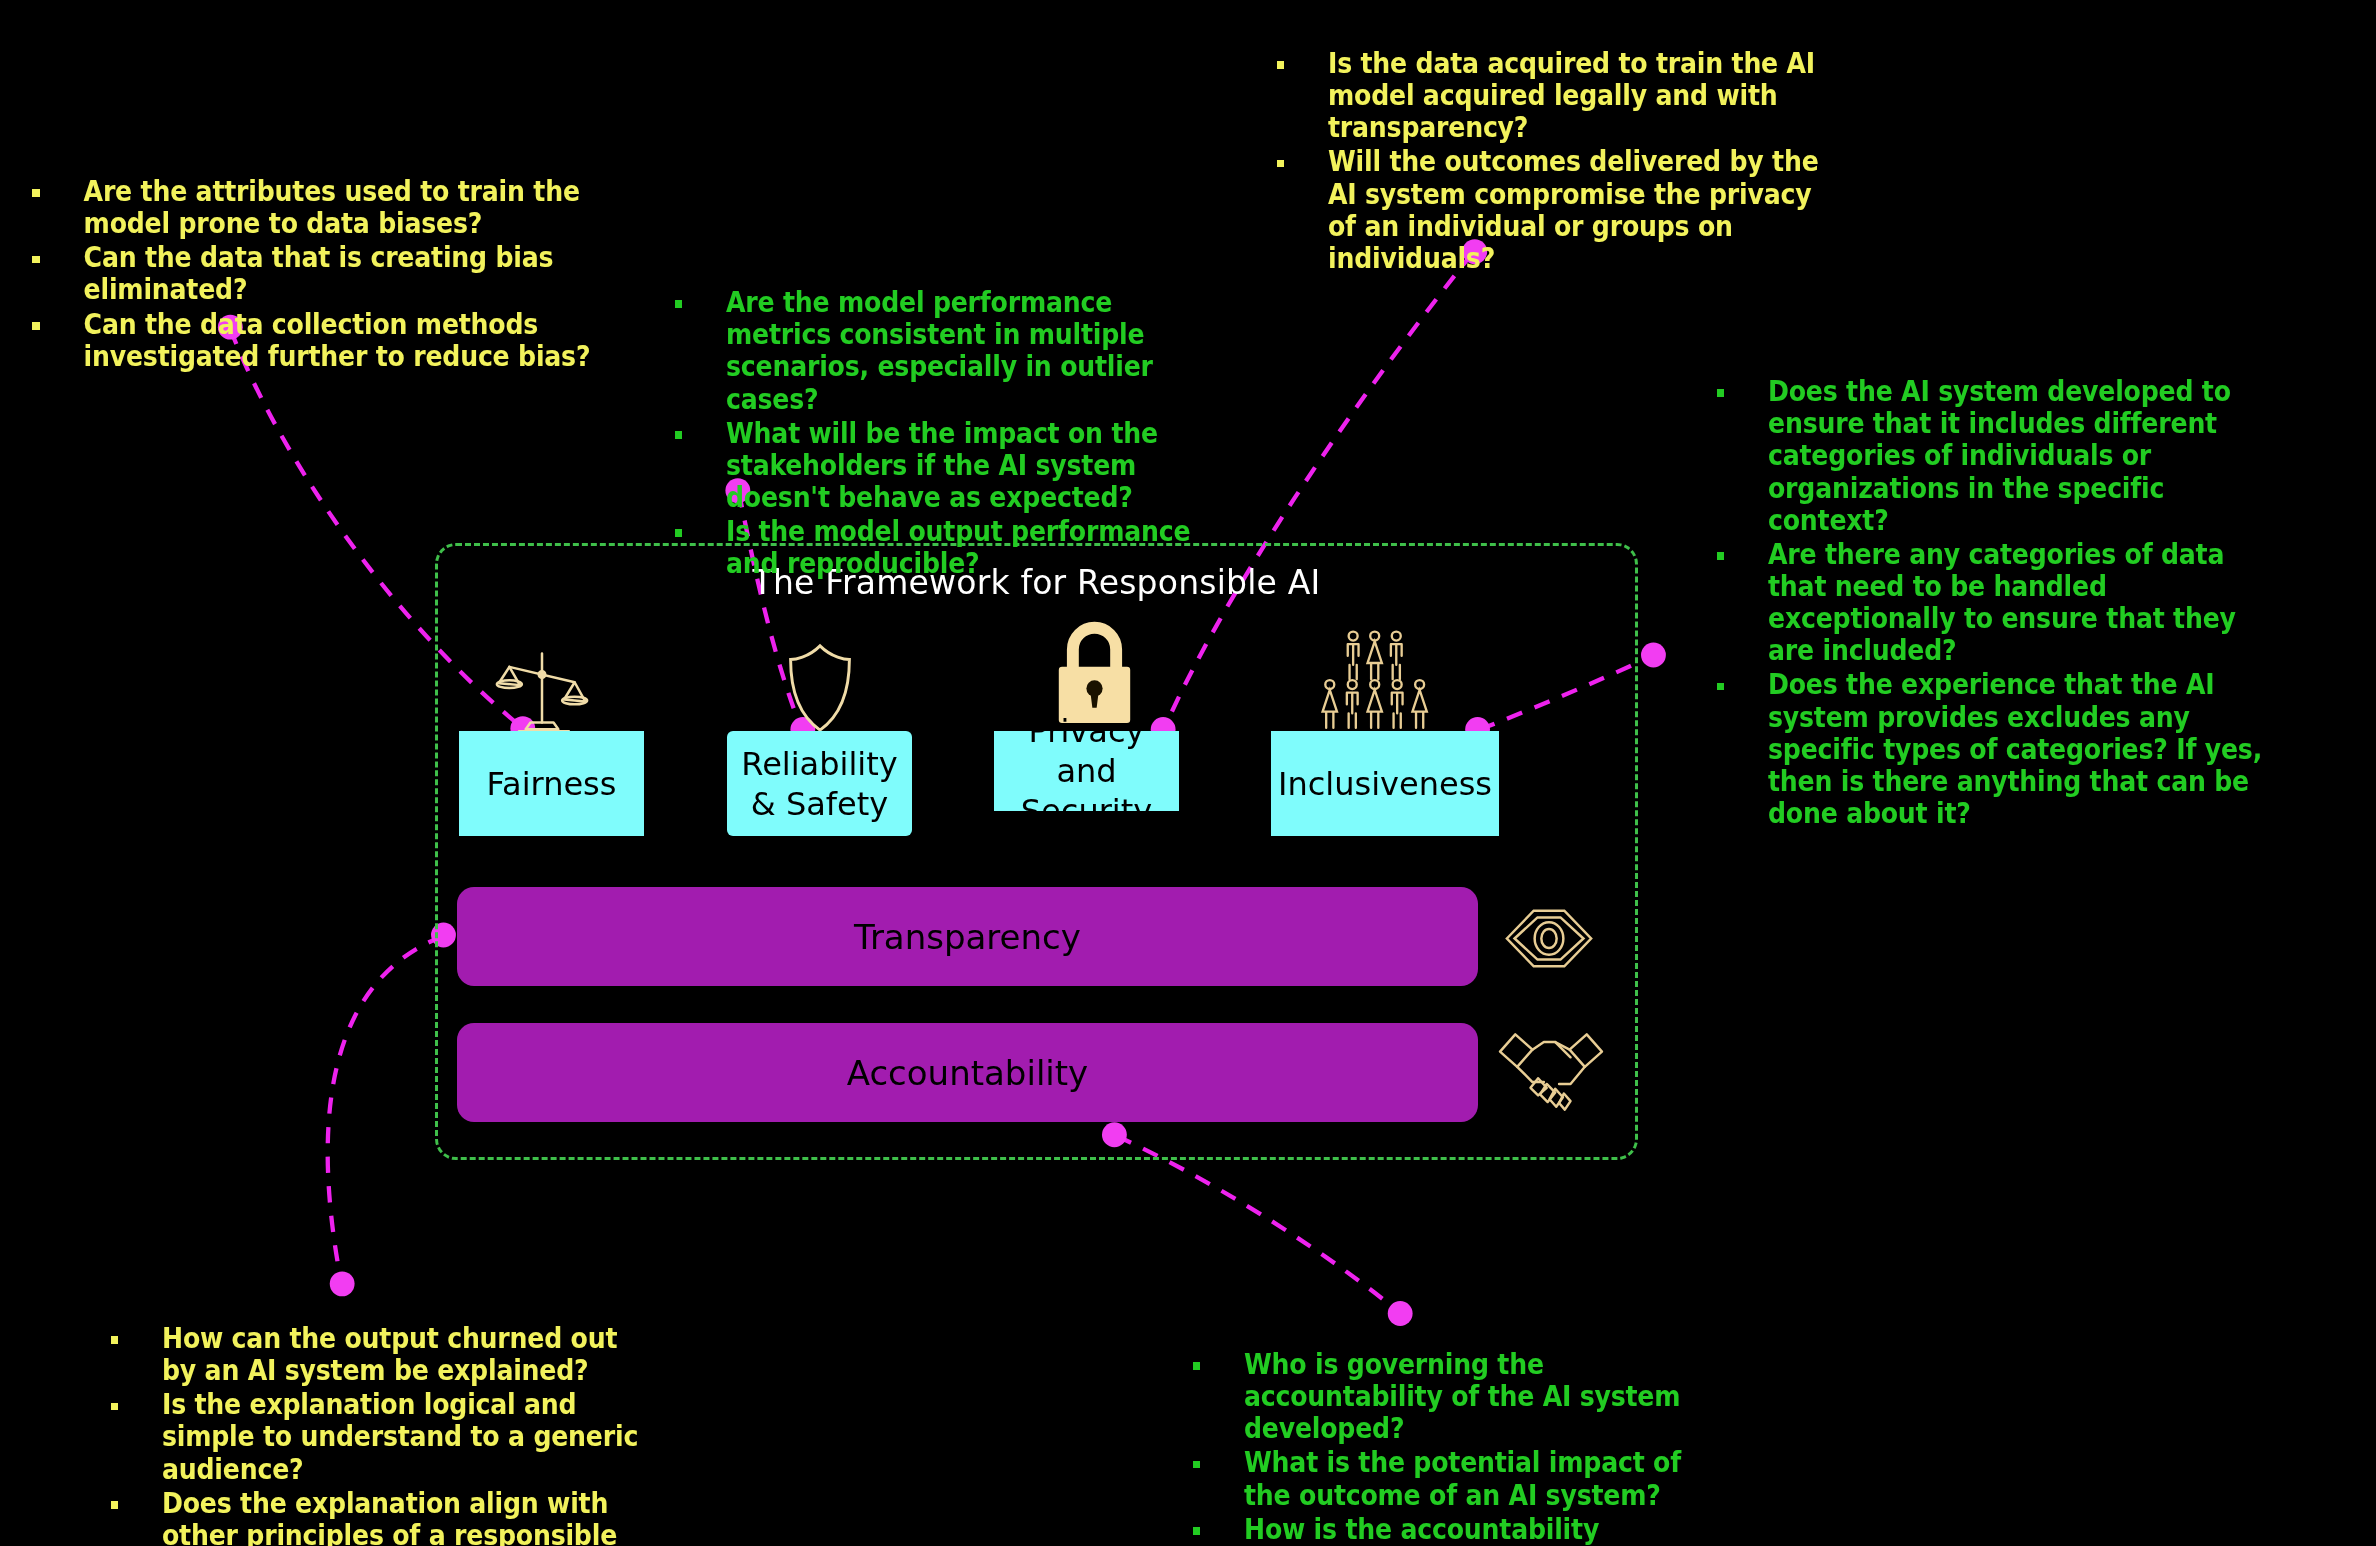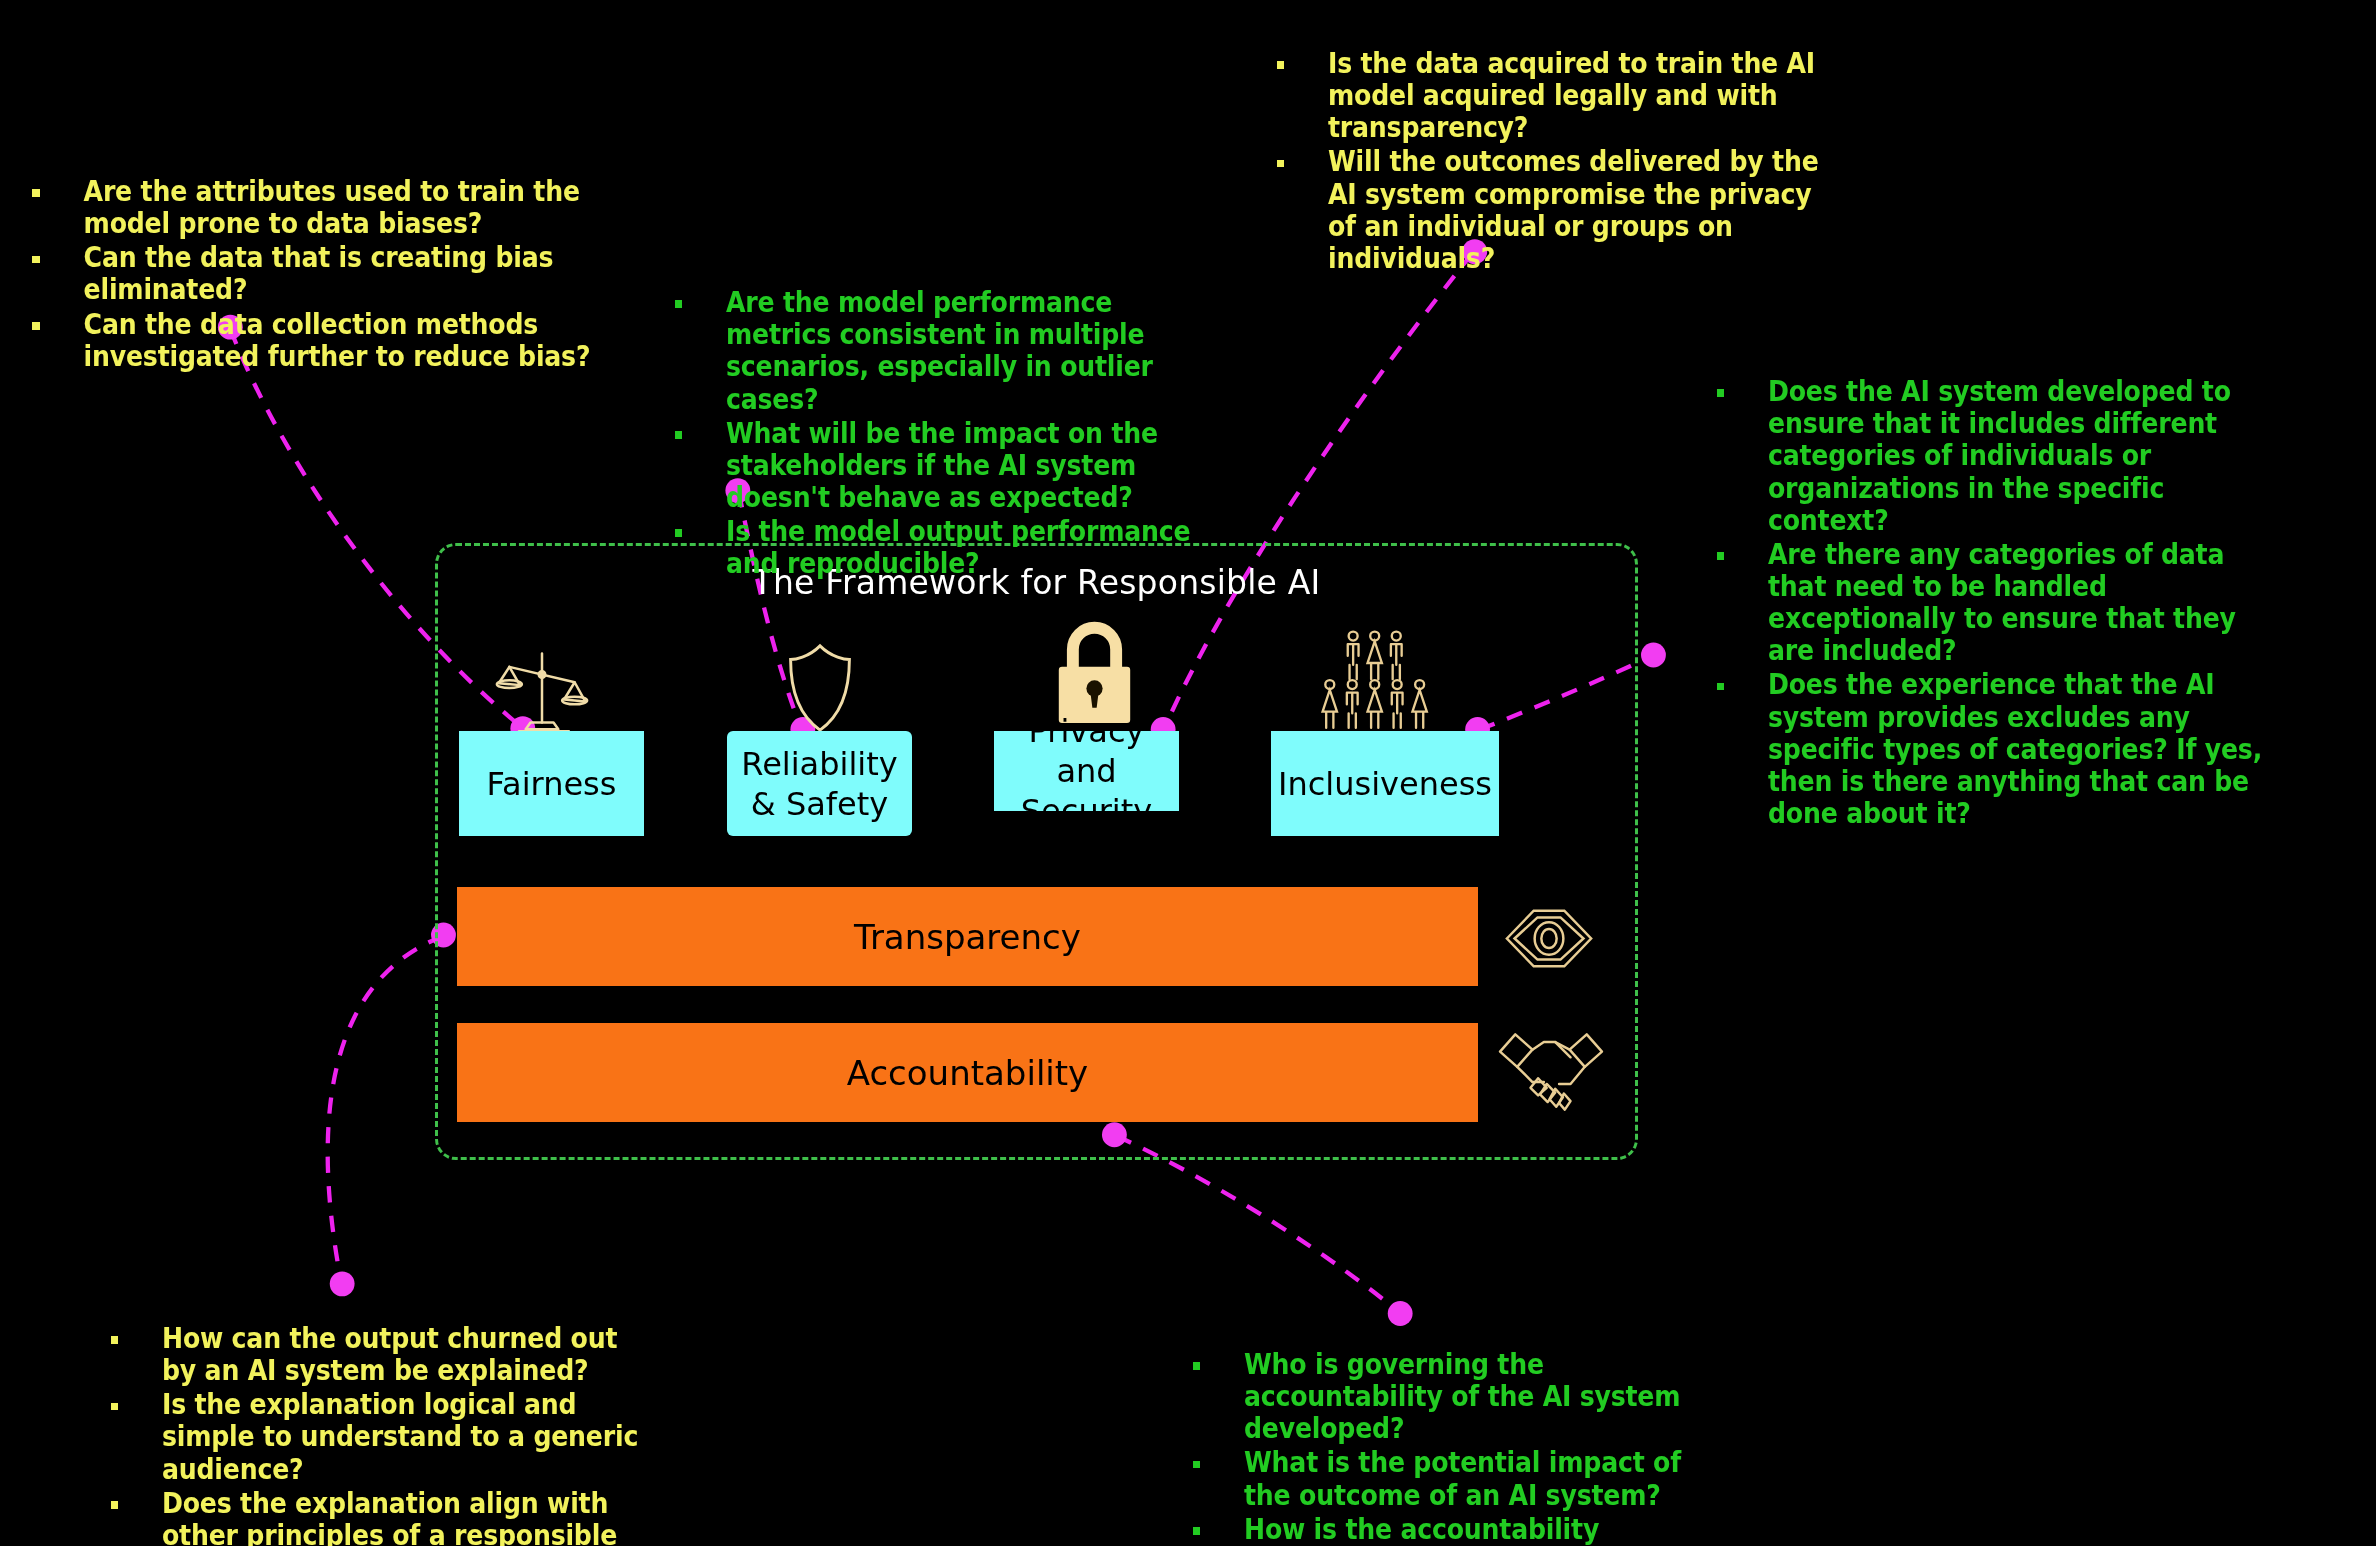--- a/index.html
+++ b/index.html
@@ -91,28 +91,29 @@
   .pillar-icon {
     position: absolute;
     display: flex;
     align-items: flex-end;
     justify-content: center;
   }
 
   
   .bar {
     position: absolute;
-    background: #f97316;
+    background: #a21caf;
     color: #000000;
     display: flex;
     align-items: center;
     justify-content: center;
     font-family: "DejaVu Sans", sans-serif;
     font-size: 34px;
     box-sizing: border-box;
+    border-radius: 17px;
   }
   .bar-icon {
     position: absolute;
   }
 
   
   #connectors {
     position: absolute;
     left: 0; top: 0;
     width: 2376px;

